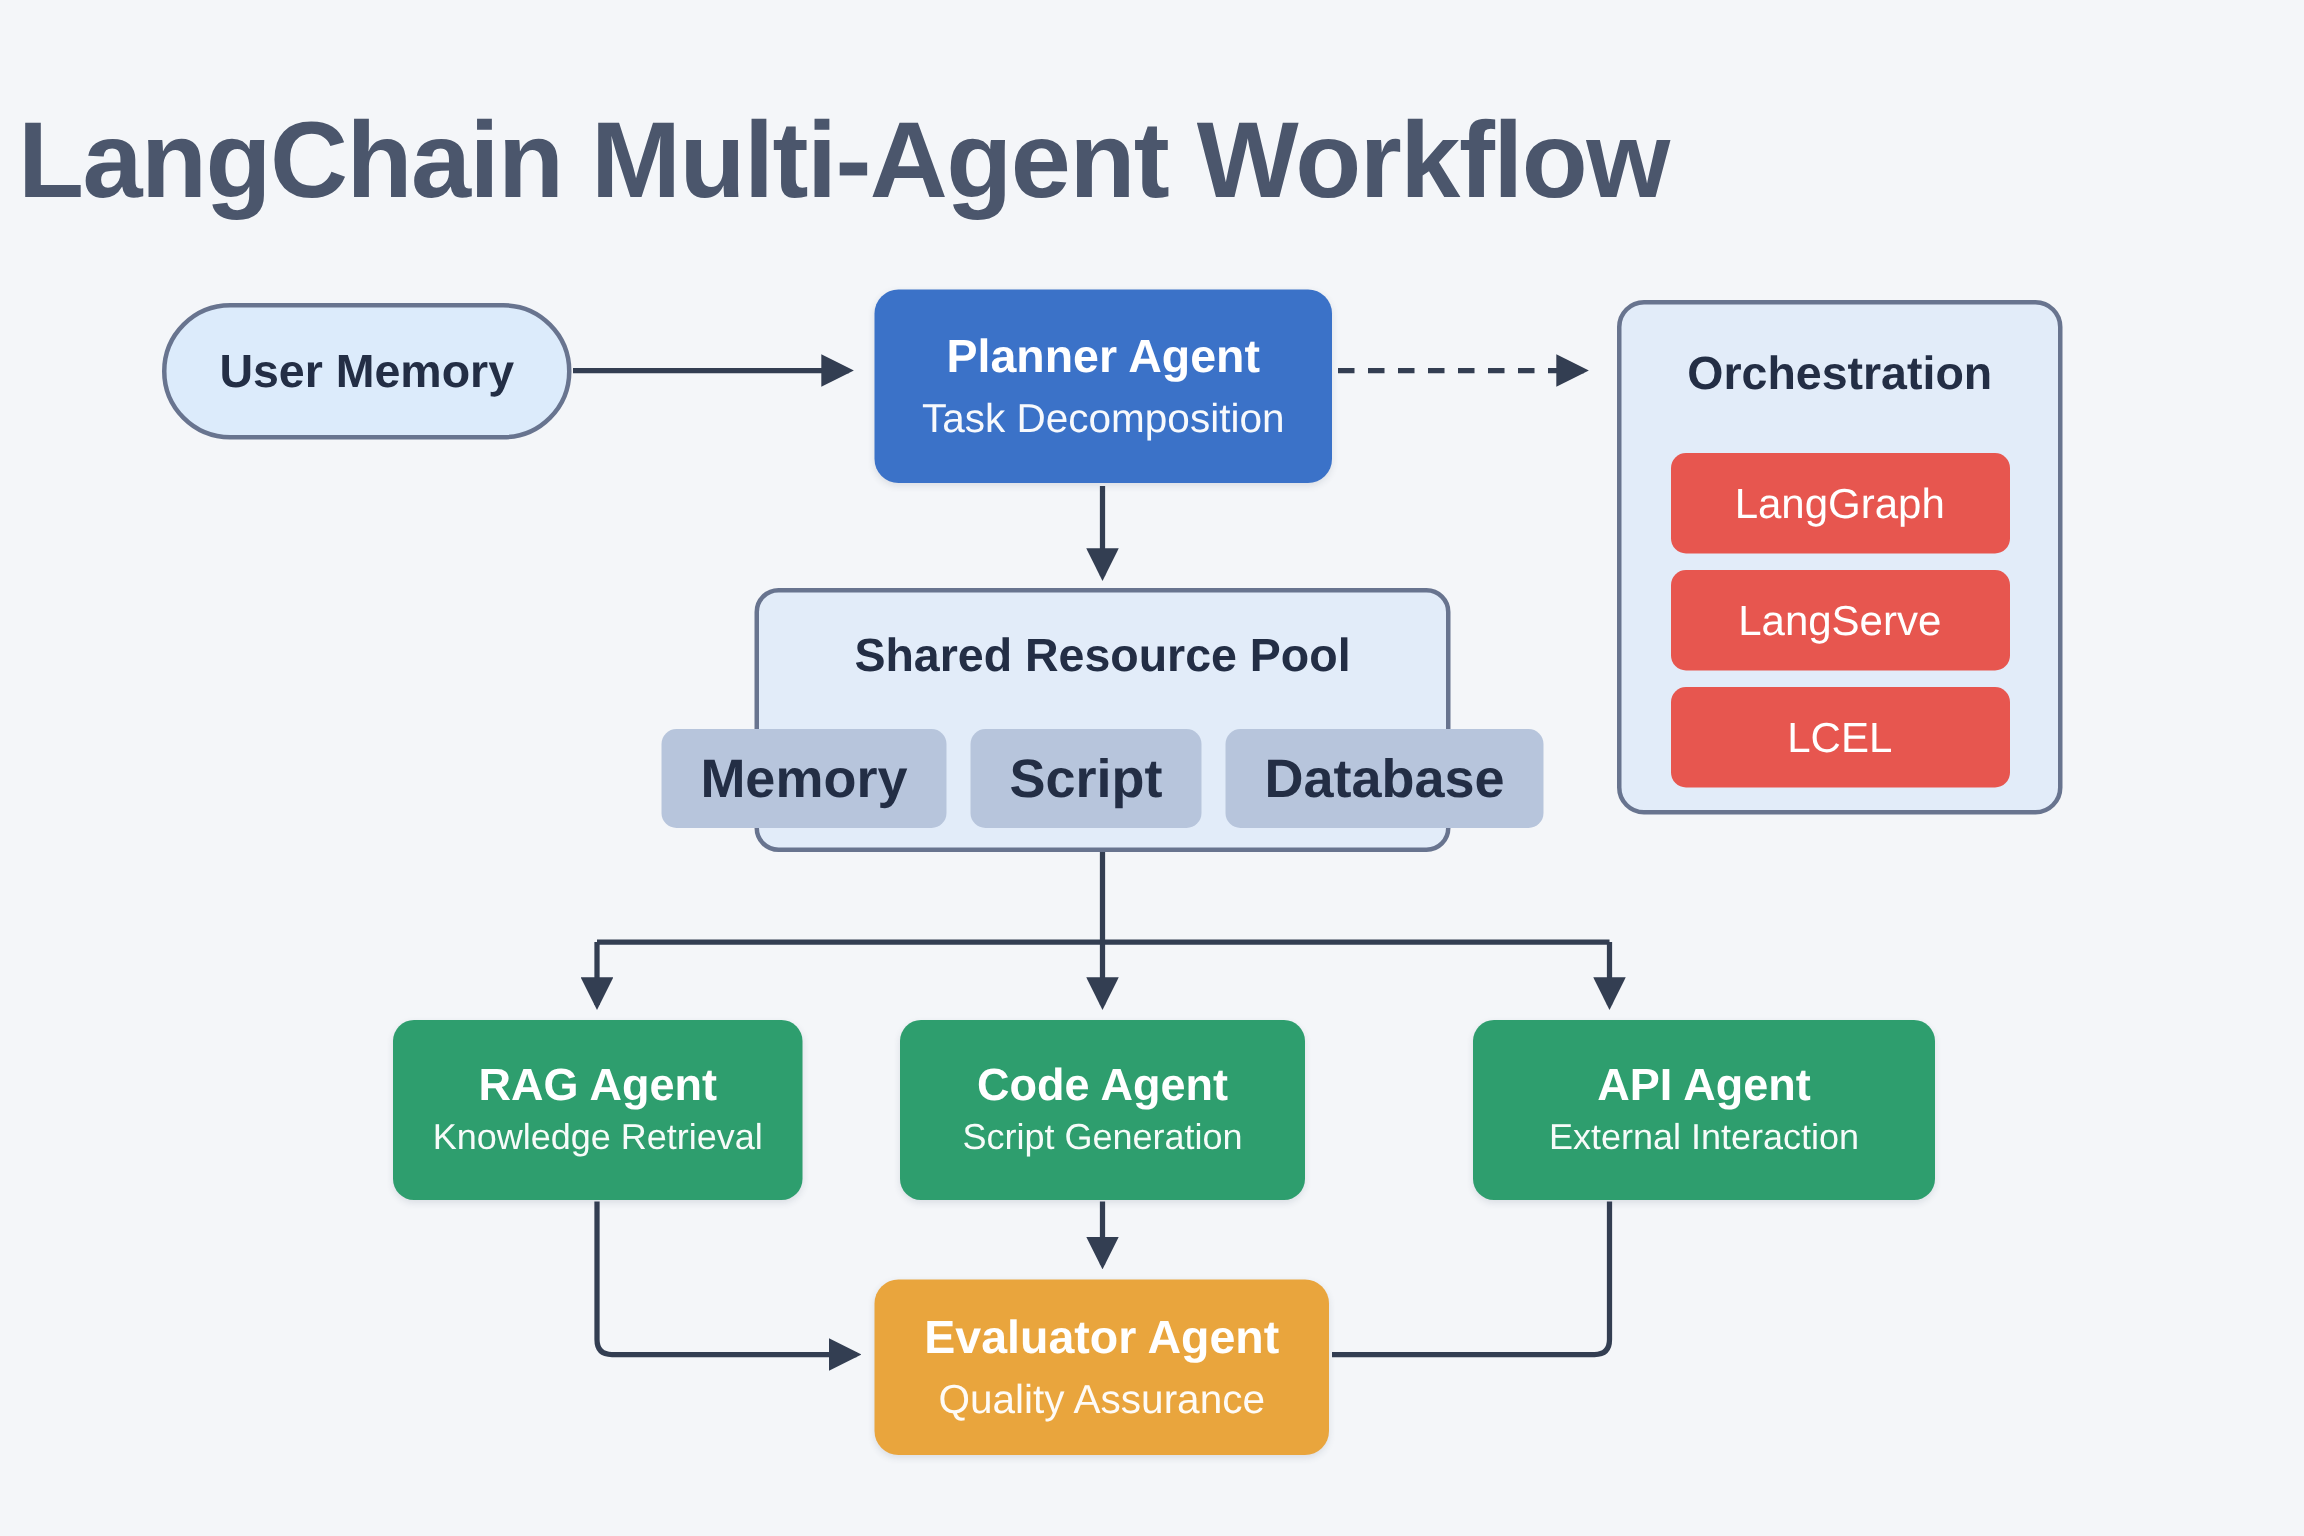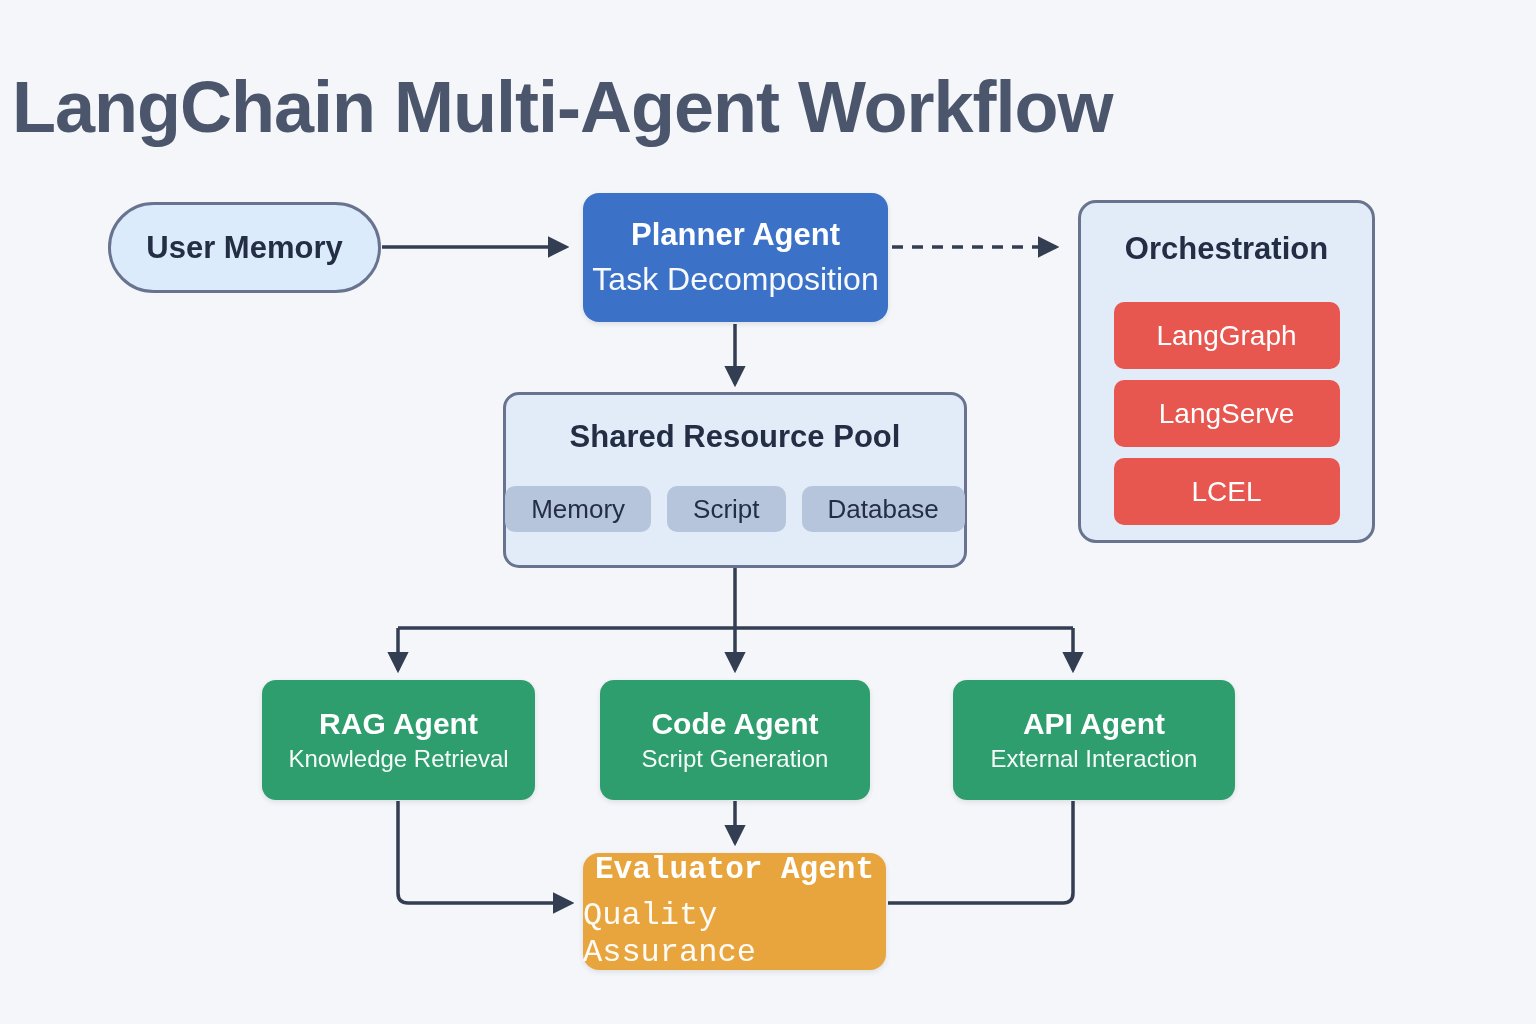--- a/index.html
+++ b/index.html
@@ -54,21 +54,21 @@
     color: var(--dark-text, #232e45);
   }
 
   .agent-box {
     flex-direction: column;
     border-radius: 16px;
     color: #ffffff;
     box-shadow: 0 2px 5px rgba(40,55,80,0.12);
   }
   .agent-box .box-title { font-size: 31px; font-weight: 700; line-height: 1.15; }
-  .agent-box .box-subtitle { font-size: 32px; font-weight: 400; margin-top: 9px; opacity: 0.96; }
+  .agent-box .box-subtitle { font-size: 27px; font-weight: 400; margin-top: 9px; opacity: 0.96; }
 
   .planner {
     left: 583px; top: 193px; width: 305px; height: 129px;
     background: var(--planner-blue, #3b72c8);
   }
 
   .container-box {
     position: absolute;
     background: var(--container-fill, #e2ecf9);
     border: 3.5px solid var(--node-border, #68748f);
@@ -94,40 +94,39 @@
   }
 
   .resource-pool {
     left: 503px; top: 392px; width: 464px; height: 176px;
     border-radius: 16px;
     padding-top: 24px;
   }
   .resource-pool .container-title { margin-bottom: 20px; }
   .pool-chips { display: flex; gap: 16px; align-items: center; }
   .pool-chip {
-    height: 46px;
+    height: 66px;
     padding: 0 26px;
     background: var(--chip-fill, #b7c5dc);
     border-radius: 10px;
     display: flex; align-items: center; justify-content: center;
     color: var(--dark-text, #232e45);
-    font-size: 26px; font-weight: 400;
+    font-size: 36px; font-weight: 700;
   }
 
   .worker { top: 680px; height: 120px; background: var(--agent-green, #2e9e6e); border-radius: 14px; }
   .worker .box-title { font-size: 30px; }
   .worker .box-subtitle { font-size: 24px; margin-top: 4px; text-align: center; }
   .rag-agent  { left: 262px; width: 273px; }
   .code-agent { left: 600px; width: 270px; }
-  .api-agent  { left: 953px; width: 282px; }
+  .api-agent  { left: 982px; width: 308px; }
 
   .evaluator {
     left: 583px; top: 853px; width: 303px; height: 117px;
     background: var(--evaluator-orange, #e9a53d);
-    font-family: Liberation Mono, monospace;
   }
 </style>
 </head>
 <body>
 
 <div class="canvas">
 
   <div class="diagram-title">LangChain Multi-Agent Workflow</div>
 
   <svg class="edges" viewBox="0 0 1536 1024" xmlns="http://www.w3.org/2000/svg">

